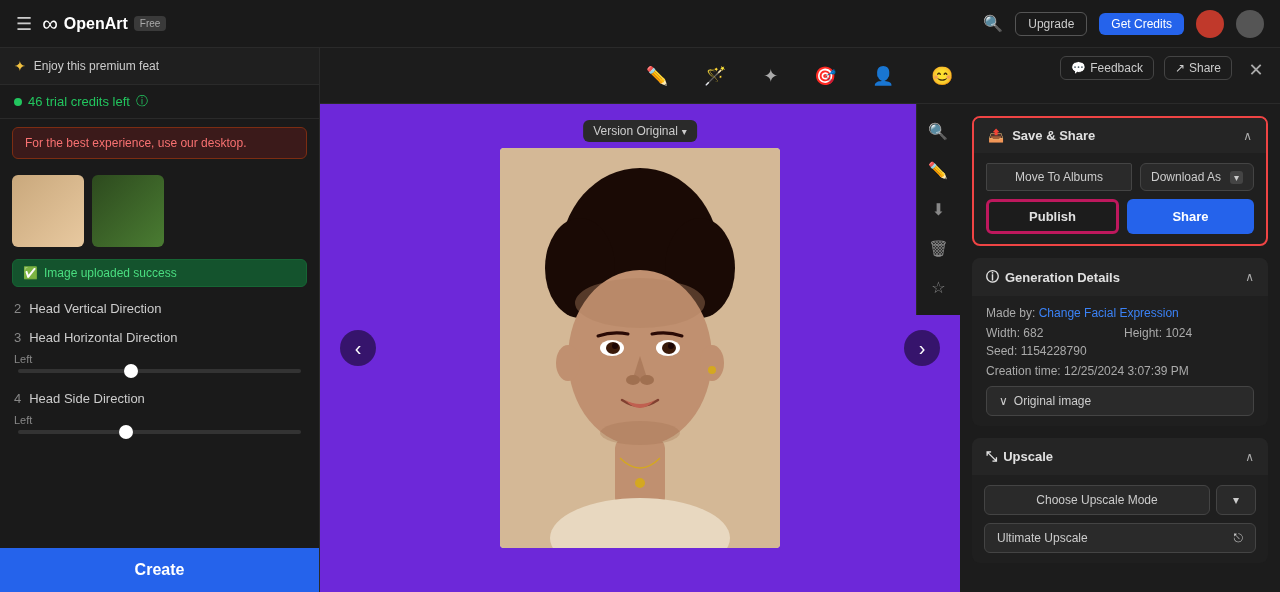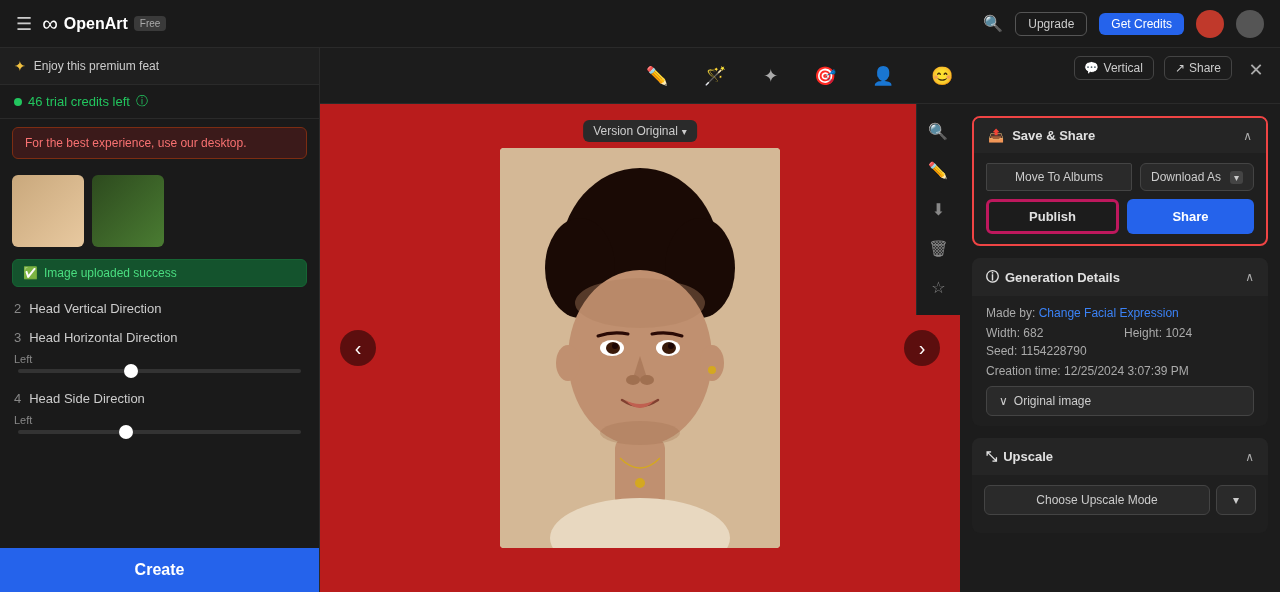--- a/index.html
+++ b/index.html
@@ -278,21 +278,21 @@
     }
 
     
     .image-viewer {
       position: absolute;
       top: 56px; left: 0; right: 320px;
       bottom: 0;
       display: flex;
       align-items: center;
       justify-content: center;
-      background: #b91c1c;
+      background: #6d28d9;
     }
     .image-container {
       position: relative;
       width: 280px;
       height: 400px;
       border-radius: 4px;
       overflow: hidden;
       background: #e8d5b5;
     }
 
@@ -812,28 +812,32 @@
               <span class="upscale-icon">⤡</span>
               <span>Upscale</span>
             </div>
             <span style="color:#aaa;font-size:12px;">∧</span>
           </div>
           <div class="upscale-body">
             <div class="upscale-row1">
               <button class="choose-upscale-btn">Choose Upscale Mode</button>
               <div class="upscale-dropdown">▾</div>
             </div>
+            <button class="ultimate-upscale-btn">
+              <span>Ultimate Upscale</span>
+              <span>⎋</span>
+            </button>
           </div>
         </div>
       </div>
 
       <div class="top-actions">
         <button class="feedback-btn">
           <span>💬</span>
-          <span>Vertical</span>
+          <span>Feedback</span>
         </button>
         <button class="share-top-btn">
           <span>↗</span>
           <span>Share</span>
         </button>
       </div>
 
       <button class="close-btn">✕</button>
 
     </div>

